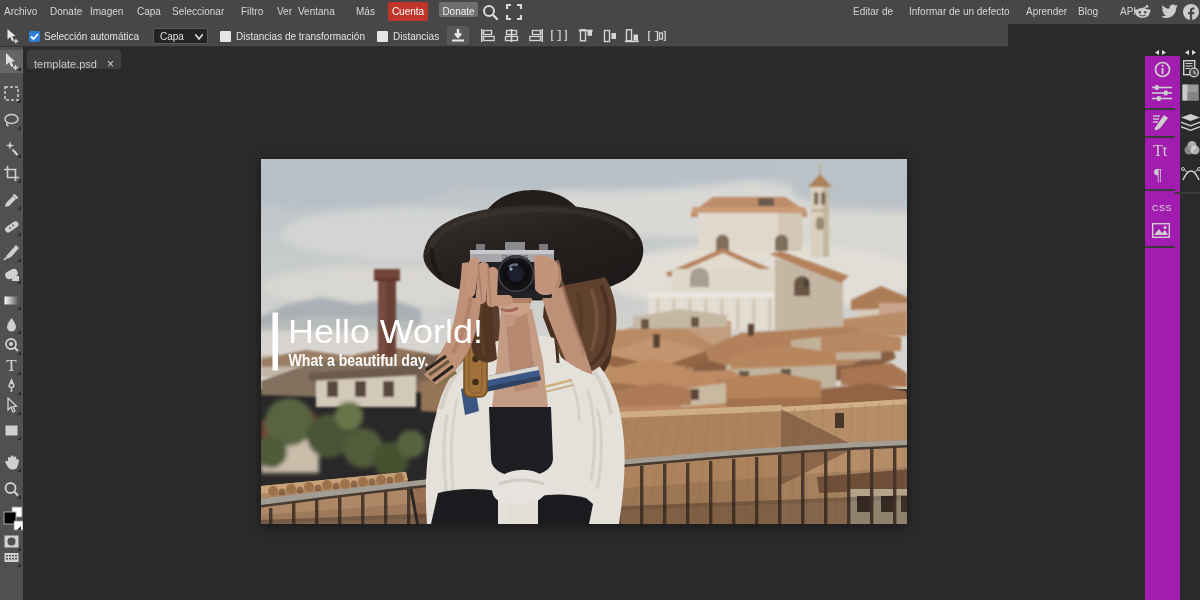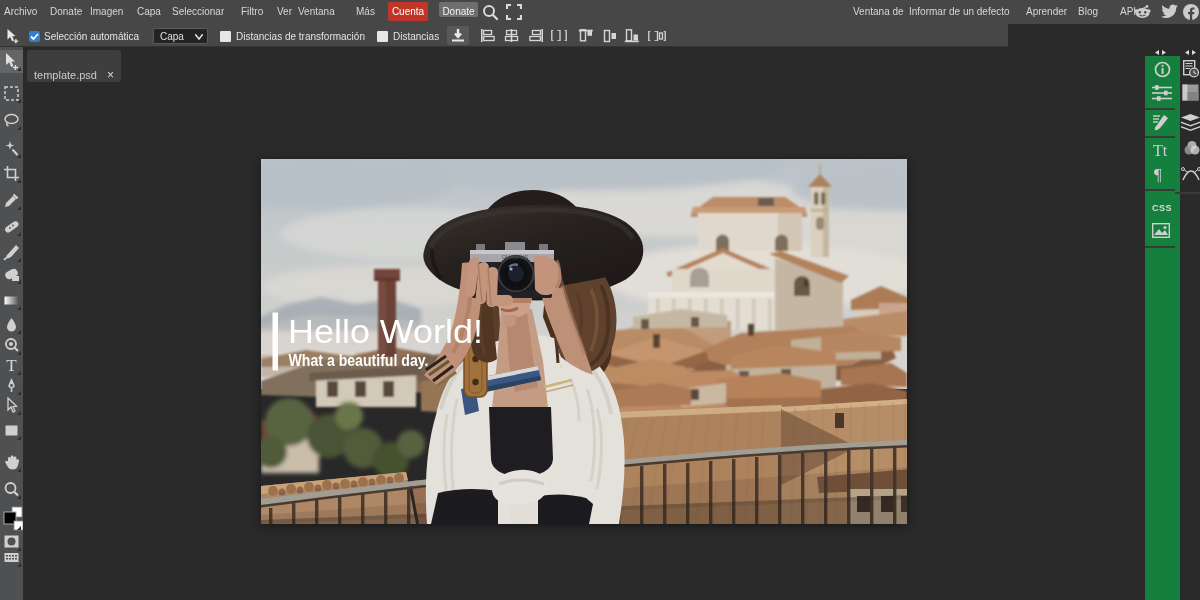--- a/index.html
+++ b/index.html
@@ -7,23 +7,23 @@
 #topbar{position:absolute;left:0;top:0;width:1200px;height:24px;background:#474747;color:#d6d6d6;font-size:10px}
 #topbar .m{position:absolute;top:6px;white-space:nowrap}
 .btnred{position:absolute;left:388px;top:2px;width:40px;height:19px;background:#c03529;color:#fff;text-align:center;line-height:19px;border-radius:2px;font-size:10px}
 .btngray{position:absolute;left:439px;top:2px;width:39px;height:15px;background:#6e6e6e;color:#f2f2f2;text-align:center;line-height:19px;border-radius:2px;font-size:10px}
 #optbar{position:absolute;left:0;top:24px;width:1008px;height:23px;background:#474747;color:#e2e2e2;font-size:10px;border-bottom:1px solid #333}
 #lefttools{position:absolute;left:0;top:47px;width:23px;height:553px;background:#4f5052}
 .tool{position:absolute;width:23px;height:23px}
 .tool:after{content:"";position:absolute;right:2px;bottom:2px;border-left:4px solid transparent;border-bottom:4px solid #2e2e2e}
 .tool svg{position:absolute;left:3px;top:3px}
 #tabrow{position:absolute;left:23px;top:47px;width:1122px;height:553px;background:#2a2a2b}
-#tab{position:absolute;left:4px;top:3px;height:19px;background:#3e3e3e;color:#c9c9c9;font-size:11px;border-radius:3px;padding:16px 7px;line-height:19px}
+#tab{position:absolute;left:4px;top:3px;height:19px;background:#3e3e3e;color:#c9c9c9;font-size:11px;border-radius:3px;padding:5px 7px;line-height:19px}
 #tab .x{margin-left:10px;color:#d9d9d9;font-size:12px}
-#rightpanel{position:absolute;left:1145px;top:56px;width:35px;height:544px;background:#15803d}
+#rightpanel{position:absolute;left:1145px;top:56px;width:35px;height:544px;background:#a21caf}
 .rpdiv{position:absolute;left:0;width:30px;height:2px;background:#3a3a3a}
 #photo{position:absolute;left:261px;top:159px;width:646px;height:365px;box-shadow:0 2px 10px rgba(0,0,0,0.45)}
 </style>
 </head>
 <body>
 
 <div id="topbar">
   <span class="m" style="left:4px">Archivo</span>
   <span class="m" style="left:50px">Donate</span>
   <span class="m" style="left:90px">Imagen</span>
@@ -35,21 +35,21 @@
   <span class="m" style="left:356px">Más</span>
   <div class="btnred">Cuenta</div>
   <div class="btngray">Donate</div>
   <svg class="m" style="left:481px;top:3px" width="18" height="18" viewBox="0 0 18 18">
       <circle cx="8" cy="8" r="5" fill="none" stroke="#d9d9d9" stroke-width="2"></circle>
       <line x1="12" y1="12" x2="16" y2="16" stroke="#d9d9d9" stroke-width="2.4" stroke-linecap="round"></line>
     </svg>
   <svg class="m" style="left:506px;top:4px" width="16" height="16" viewBox="0 0 16 16">
       <path d="M1,5 V1 H5 M11,1 H15 V5 M15,11 V15 H11 M5,15 H1 V11" fill="none" stroke="#d9d9d9" stroke-width="2.2"></path>
     </svg>
-  <span class="m" style="left:853px">Ventana de</span>
+  <span class="m" style="left:853px">Editar de</span>
   <span class="m" style="left:909px">Informar de un defecto</span>
   <span class="m" style="left:1026px">Aprender</span>
   <span class="m" style="left:1078px">Blog</span>
   <span class="m" style="left:1120px">API</span>
   <svg class="m" style="left:1134px;top:4px" width="17" height="16" viewBox="0 0 17 16">
       <ellipse cx="8.5" cy="9" rx="7" ry="5" fill="#ccc"></ellipse>
       <circle cx="2.2" cy="7" r="1.8" fill="#ccc"></circle>
       <circle cx="14.8" cy="7" r="1.8" fill="#ccc"></circle>
       <circle cx="13" cy="2.4" r="1.4" fill="#ccc"></circle>
       <line x1="8.5" y1="4.5" x2="12.6" y2="2.6" stroke="#ccc" stroke-width="1"></line>
@@ -310,21 +310,21 @@
       </g>
       <path d="M12,1 L16,4 L9,13 Q5,17 3,16 Q2,14 5,11 Z" fill="#cfcfcf"></path>
     </svg>
   <svg style="position:absolute;left:8px;top:86px" width="18" height="19" viewBox="0 0 18 19">
       <text x="0" y="14" font-family="Liberation Serif,serif" font-size="16" fill="#cfcfcf">Tt</text>
     </svg>
   <svg style="position:absolute;left:9px;top:109px" width="14" height="18" viewBox="0 0 14 18">
       <text x="0" y="15" font-family="Liberation Serif,serif" font-size="17" fill="#cfcfcf">¶</text>
     </svg>
   <div class="rpdiv" style="left:0;top:133px;width:30px"></div>
-  <div style="position:absolute;left:7px;top:147px;color:#dcdcdc;font-size:9px;font-weight:bold;letter-spacing:0.5px">CSS</div>
+  <div style="position:absolute;left:7px;top:147px;color:#dcdcdc;font-size:9px;font-weight:normal;letter-spacing:0.5px">CSS</div>
   <svg style="position:absolute;left:7px;top:167px" width="18" height="15" viewBox="0 0 18 15">
       <rect x="0.7" y="0.7" width="16.6" height="13.6" fill="none" stroke="#cfcfcf" stroke-width="1.4"></rect>
       <path d="M2,12 L7,6 L10,10 L13,7 L16,12 Z" fill="#cfcfcf"></path>
       <circle cx="13" cy="4.5" r="1.6" fill="#cfcfcf"></circle>
     </svg>
   <div class="rpdiv" style="left:0;top:190px;width:30px"></div>
 
   <svg style="position:absolute;left:38px;top:4px" width="16" height="18" viewBox="0 0 16 18">
       <rect x="0.7" y="0.7" width="11" height="14" fill="none" stroke="#cfcfcf" stroke-width="1.4"></rect>
       <g stroke="#cfcfcf" stroke-width="1.1">

